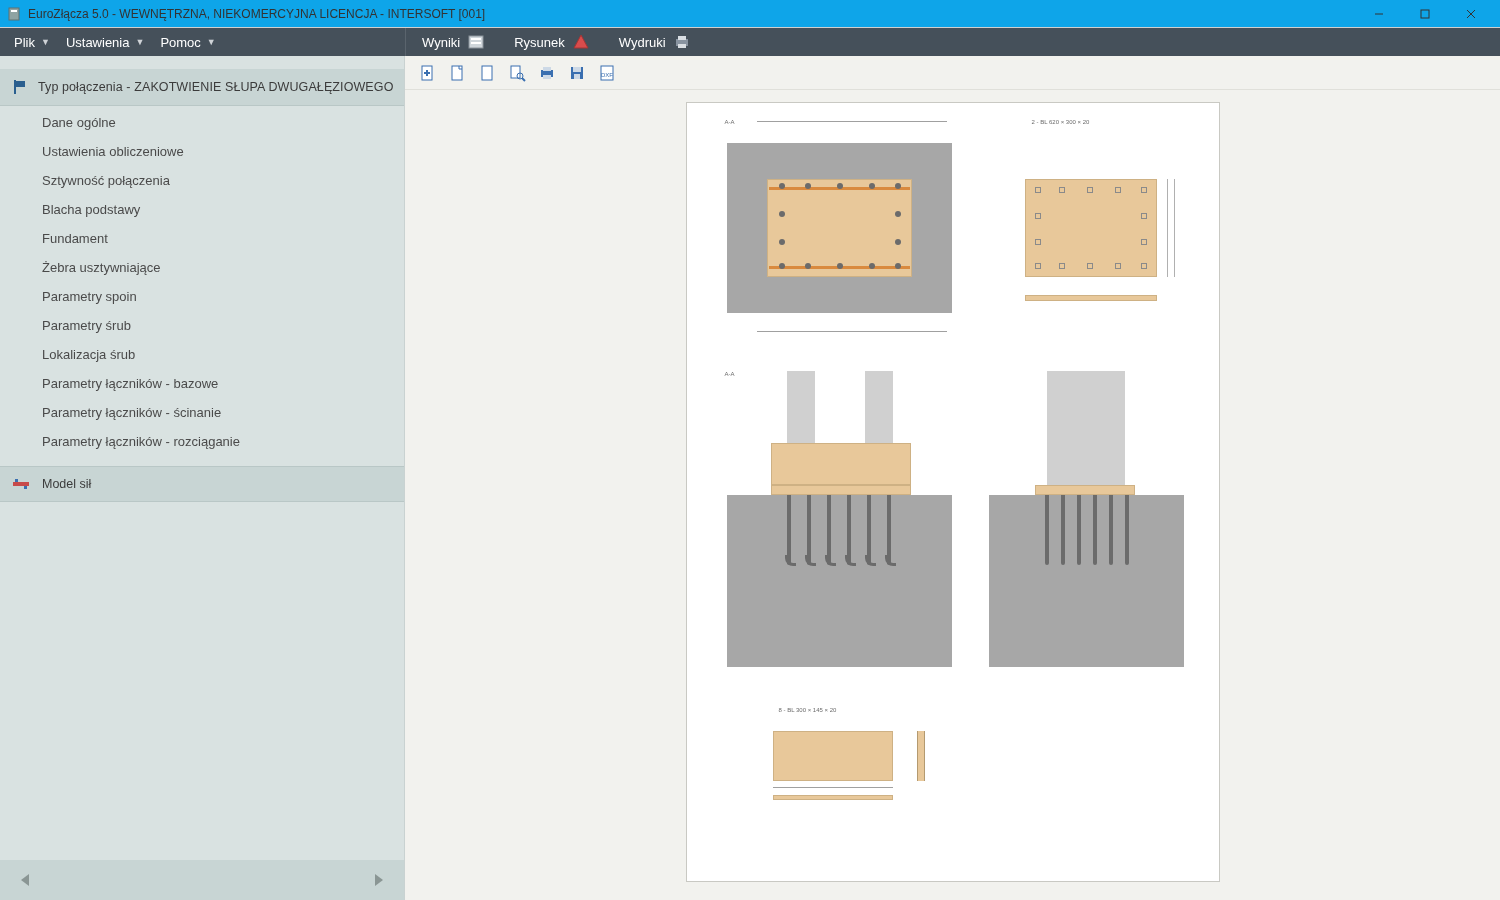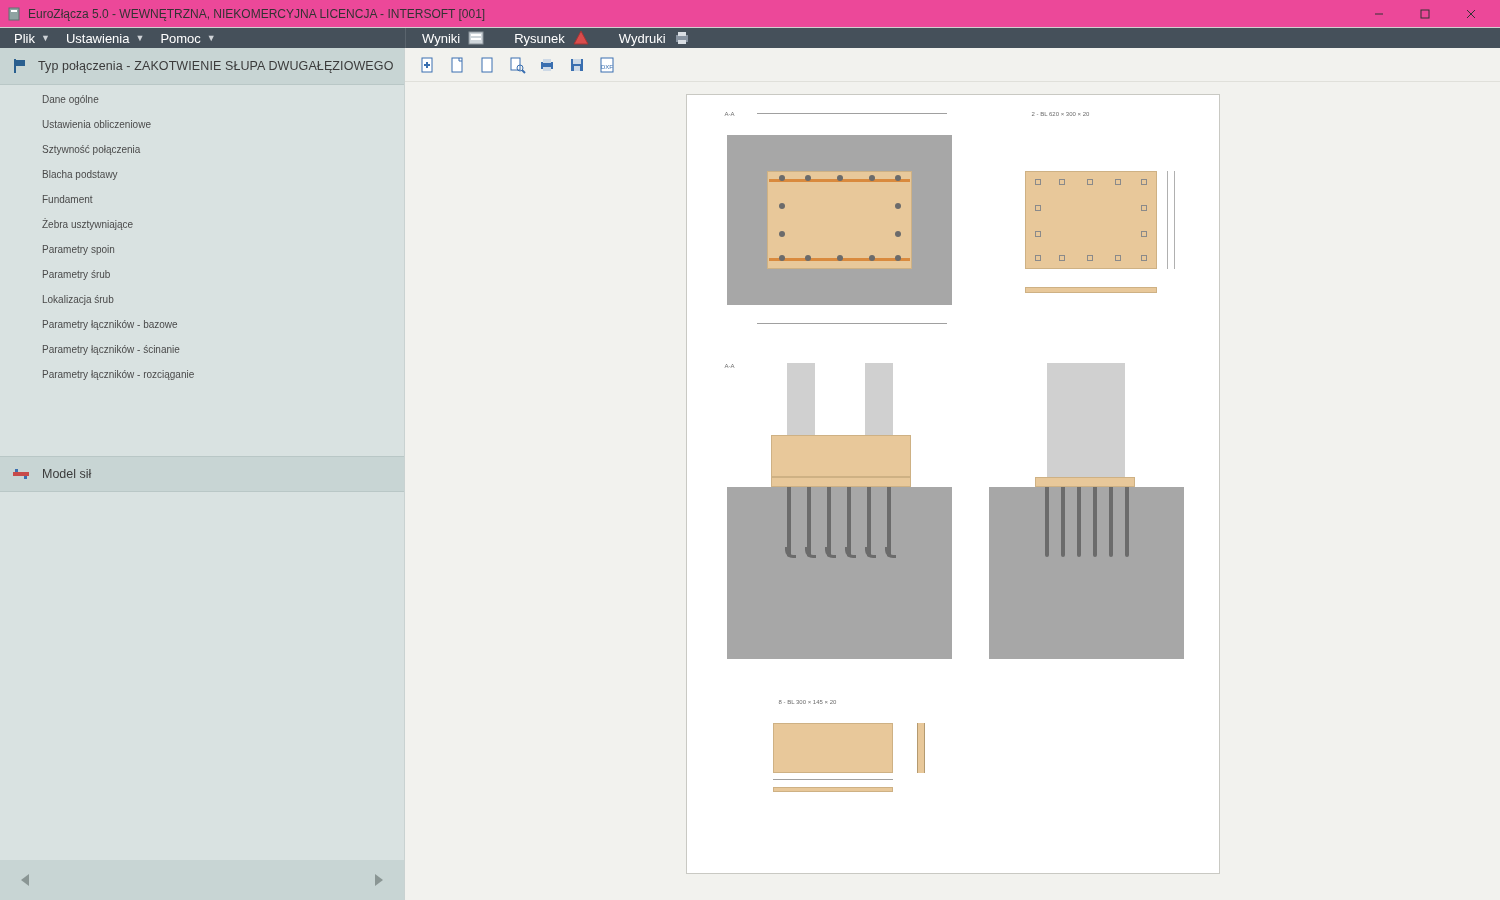--- a/index.html
+++ b/index.html
@@ -1,43 +1,43 @@
 <!DOCTYPE html>
 <html><head>
 <meta charset="utf-8">
 <style>
   * { box-sizing: border-box; margin: 0; padding: 0; font-family: "Segoe UI", Tahoma, sans-serif; }
   html, body { width: 1500px; height: 900px; overflow: hidden; }
   body { background: #f2f2ee; display: flex; flex-direction: column; font-size: 12px; color: #333; }
 
   
-  .titlebar { height: 28px; background: #ec4899; display: flex; align-items: center; padding: 0 6px; border-bottom: 1px solid #d0d0d0; }
+  .titlebar { height: 28px; background: #0ea5e9; display: flex; align-items: center; padding: 0 6px; border-bottom: 1px solid #d0d0d0; }
   .titlebar .app-icon { width: 16px; height: 16px; margin-right: 6px; }
   .titlebar .title { flex: 1; font-size: 12px; color: #333; }
   .titlebar .win-btn { width: 46px; height: 28px; display: flex; align-items: center; justify-content: center; cursor: pointer; }
 
   
-  .menurow { height: 20px; display: flex; }
+  .menurow { height: 28px; display: flex; }
   .menurow .left { width: 405px; background: #45505a; display: flex; align-items: center; padding-left: 8px; gap: 4px; }
   .menurow .right { flex: 1; background: #45505a; display: flex; align-items: center; padding-left: 10px; gap: 16px; }
   .menu-item { color: #fff; font-size: 13px; padding: 4px 6px; display: flex; align-items: center; gap: 6px; cursor: pointer; }
   .menu-item .caret { font-size: 9px; color: #cfd3d7; }
   .menu-sep { width: 1px; height: 100%; background: #5a646d; }
   .tb-icon { width: 20px; height: 20px; display: inline-flex; align-items: center; justify-content: center; }
 
   
   .main { flex: 1; display: flex; min-height: 0; }
 
   
   .sidebar { width: 405px; display: flex; flex-direction: column; background: #d9e2e1; border-right: 1px solid #c9d2d1; }
-  .side-header { background: #c8d5d4; padding: 10px 10px 10px 12px; display: flex; align-items: center; gap: 10px; border-bottom: 1px solid #b9c7c6; }
+  .side-header { background: #c8d5d4; padding: 10px 10px 10px 12px; display: flex; align-items: center; gap: 10px; border-bottom: 1px solid #b9c7c6; margin-top: 13px; }
   .side-header .hicon { width: 16px; height: 16px; flex-shrink: 0; }
   .side-header .htext { font-size: 12.5px; color: #3b3b3b; letter-spacing: .1px; }
   .side-list { flex: 1; overflow: auto; padding-top: 2px; }
-  .side-item { padding: 7px 10px 7px 42px; font-size: 10px; color: #4a4a4a; cursor: pointer; }
+  .side-item { padding: 7px 10px 7px 42px; font-size: 13px; color: #4a4a4a; cursor: pointer; }
   .side-footer-item { background: #c8d5d4; padding: 10px 10px 10px 12px; display: flex; align-items: center; gap: 12px; border-top: 1px solid #b9c7c6; border-bottom: 1px solid #b9c7c6; cursor: pointer; }
   .side-footer-item .ficon { width: 18px; height: 14px; flex-shrink: 0; }
   .side-footer-item .ftext { font-size: 12.5px; color: #3b3b3b; }
   .side-nav { height: 40px; background: #c8d5d4; display: flex; align-items: center; justify-content: space-between; padding: 0 14px; margin-top: auto; }
   .side-nav .arrow { width: 24px; height: 24px; display: flex; align-items: center; justify-content: center; cursor: pointer; }
 
   
   .canvas-wrap { flex: 1; display: flex; flex-direction: column; background: #f2f2ee; }
   .doc-toolbar { height: 34px; background: #f2f2ee; display: flex; align-items: center; gap: 10px; padding-left: 12px; border-bottom: 1px solid #e0e0da; }
   .doc-toolbar .dicon { width: 20px; height: 20px; display: inline-flex; align-items: center; justify-content: center; cursor: pointer; }

